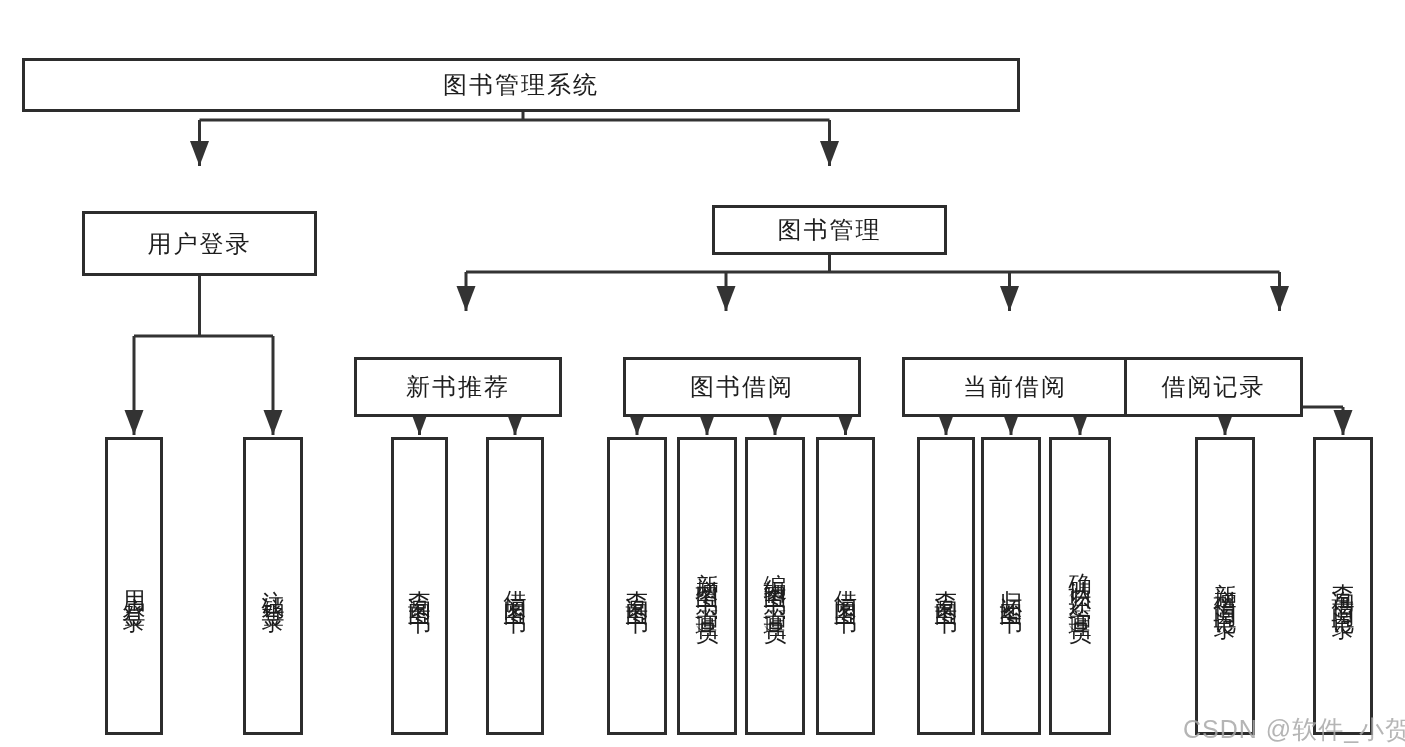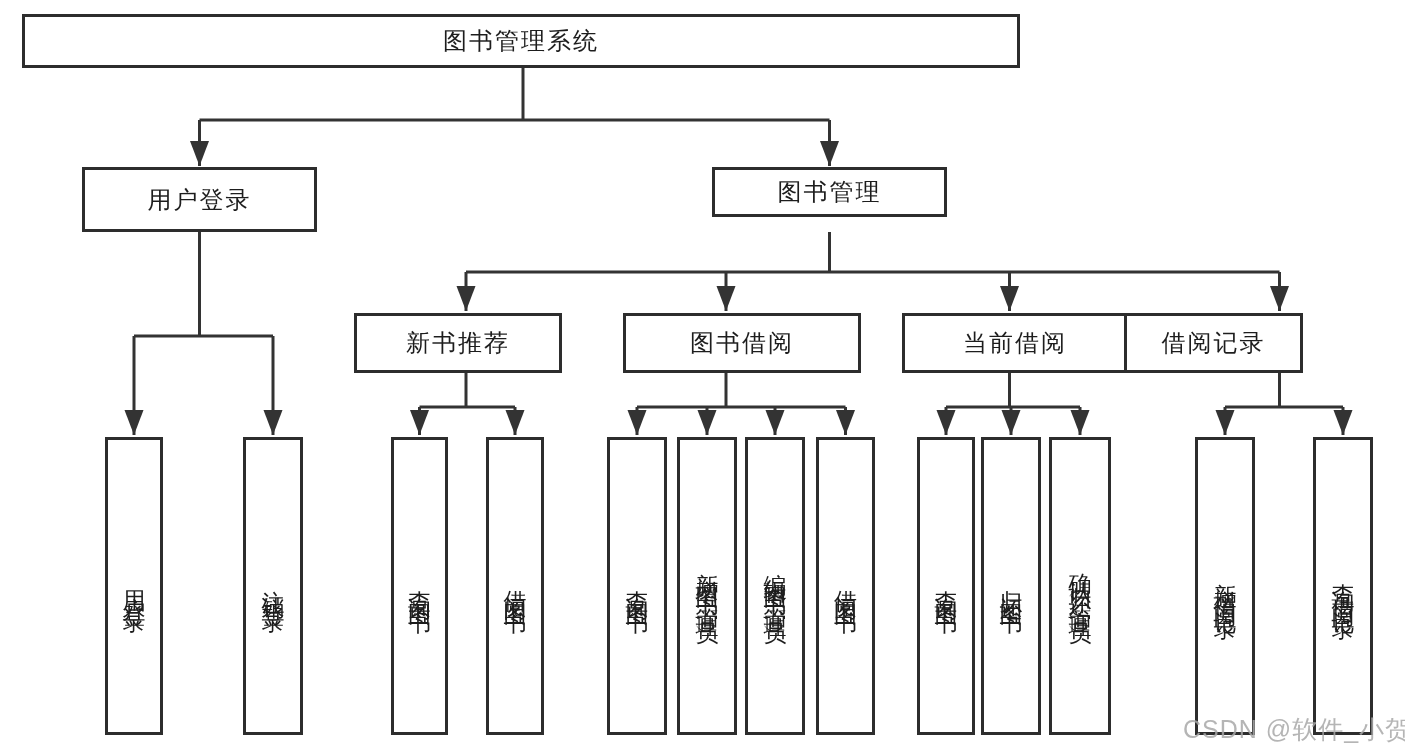--- a/index.html
+++ b/index.html
@@ -25,20 +25,21 @@
     color: #1d1d1d;
     z-index: 2;
     display: flex;
     align-items: center;
     justify-content: center;
   }
   .node.h {
     font-size: 24px;
     letter-spacing: 2px;
     white-space: nowrap;
+    margin-top: 44px;
   }
   .node.v .vtext {
     writing-mode: vertical-rl;
     text-orientation: mixed;
     font-size: 23px;
     letter-spacing: 7px;
     line-height: 1;
   }
   .watermark {
     position: absolute;
@@ -102,21 +103,21 @@
       <line x1="1279.5" y1="373" x2="1279.5" y2="407"></line>
       <line x1="1225" y1="407" x2="1343" y2="407"></line>
       <line x1="1225" y1="407" x2="1225" y2="435" marker-end="url(#ah)"></line>
       <line x1="1343" y1="407" x2="1343" y2="435" marker-end="url(#ah)"></line>
     </g>
   </svg>
 
   <div class="node h" style="left:22px;top:14px;width:998px;height:54px">图书管理系统</div>
 
   <div class="node h" style="left:82px;top:167px;width:235px;height:65px">用户登录</div>
-  <div class="node h" style="left:712px;top:167px;width:235px;height:50px">图书管理</div>
+  <div class="node h" style="left:712px;top:161px;width:235px;height:50px">图书管理</div>
 
   <div class="node h" style="left:354px;top:313px;width:208px;height:60px">新书推荐</div>
   <div class="node h" style="left:623px;top:313px;width:238px;height:60px">图书借阅</div>
   <div class="node h" style="left:902px;top:313px;width:226px;height:60px">当前借阅</div>
   <div class="node h" style="left:1124px;top:313px;width:179px;height:60px">借阅记录</div>
 
   <div class="node v" style="left:105px;top:437px;width:58px;height:298px">
     <span class="vtext">用户登录</span>
   </div>
   <div class="node v" style="left:243px;top:437px;width:60px;height:298px">

